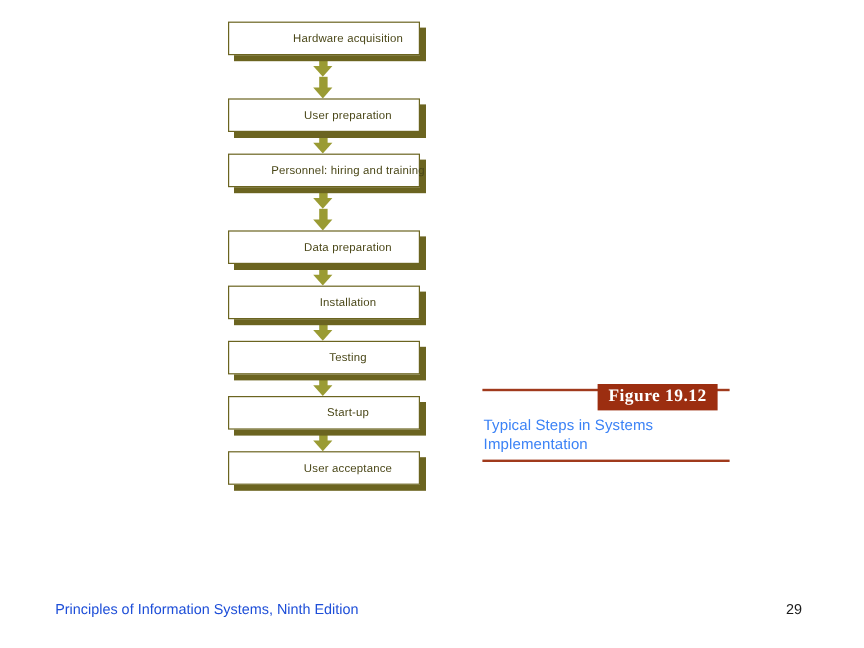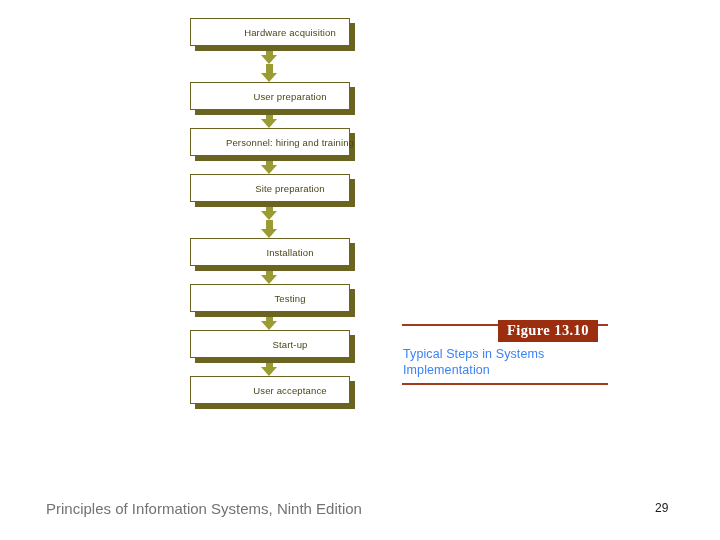--- a/index.html
+++ b/index.html
@@ -150,23 +150,23 @@
     height: 2px;
     background: #a03a1c;
   }
 
   
   #footer-title {
     position: absolute;
     left: 46px;
     top: 501px;
     font-family: "Liberation Sans", sans-serif;
-    font-size: 15px;
+    font-size: 12px;
     line-height: 15px;
-    color: #737373;
+    color: #1d4ed8;
     white-space: nowrap;
   }
   #footer-page {
     position: absolute;
     left: 655px;
     top: 501px;
     font-family: "Liberation Sans", sans-serif;
     font-size: 12px;
     line-height: 15px;
     color: #1a1a1a;
@@ -210,31 +210,31 @@
       <div class="shadow"></div>
       <div class="boxface">
         <span class="steplabel">Personnel: hiring and training</span>
       </div>
     </div>
     <div class="flow-arrow">
       <div class="shaft"></div>
       <div class="head"></div>
     </div>
 
-    <div class="flow-step">
-      <div class="shadow"></div>
-      <div class="boxface">
-        <span class="steplabel">Site preparation</span>
-      </div>
-    </div>
-    <div class="flow-arrow">
-      <div class="shaft"></div>
-      <div class="head"></div>
-    </div>
-
+    <div class="flow-arrow">
+      <div class="shaft"></div>
+      <div class="head"></div>
+    </div>
+
+    <div class="flow-step">
+      <div class="shadow"></div>
+      <div class="boxface">
+        <span class="steplabel">Data preparation</span>
+      </div>
+    </div>
     <div class="flow-arrow">
       <div class="shaft"></div>
       <div class="head"></div>
     </div>
 
     <div class="flow-step">
       <div class="shadow"></div>
       <div class="boxface">
         <span class="steplabel">Installation</span>
       </div>
@@ -270,21 +270,21 @@
       <div class="shadow"></div>
       <div class="boxface">
         <span class="steplabel">User acceptance</span>
       </div>
     </div>
 
   </div>
 
   <div id="figure-block">
     <div id="figure-rule-top"></div>
-    <div id="figure-badge">Figure 13.10</div>
+    <div id="figure-badge">Figure 19.12</div>
     <div id="figure-caption">Typical Steps in Systems Implementation</div>
     <div id="figure-rule-bottom"></div>
   </div>
 
   <div id="footer-title">Principles of Information Systems, Ninth Edition</div>
   <div id="footer-page">29</div>
 
 </div>
 
 </body></html>

